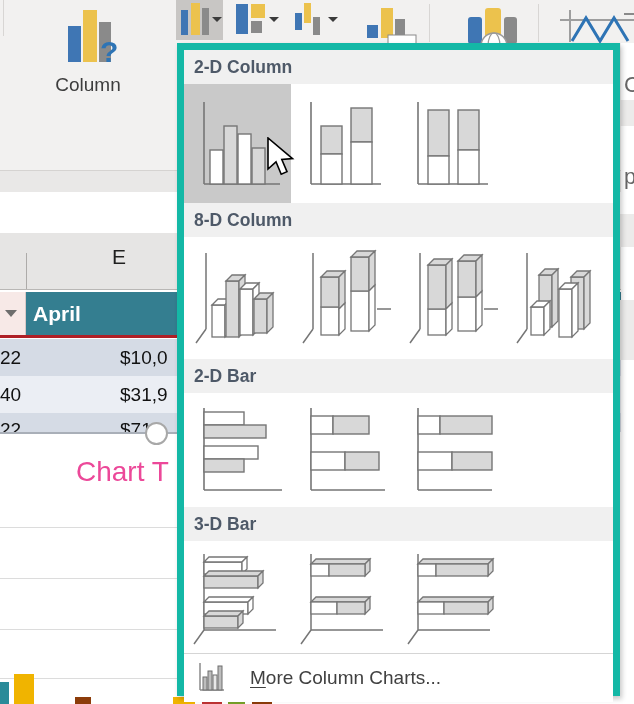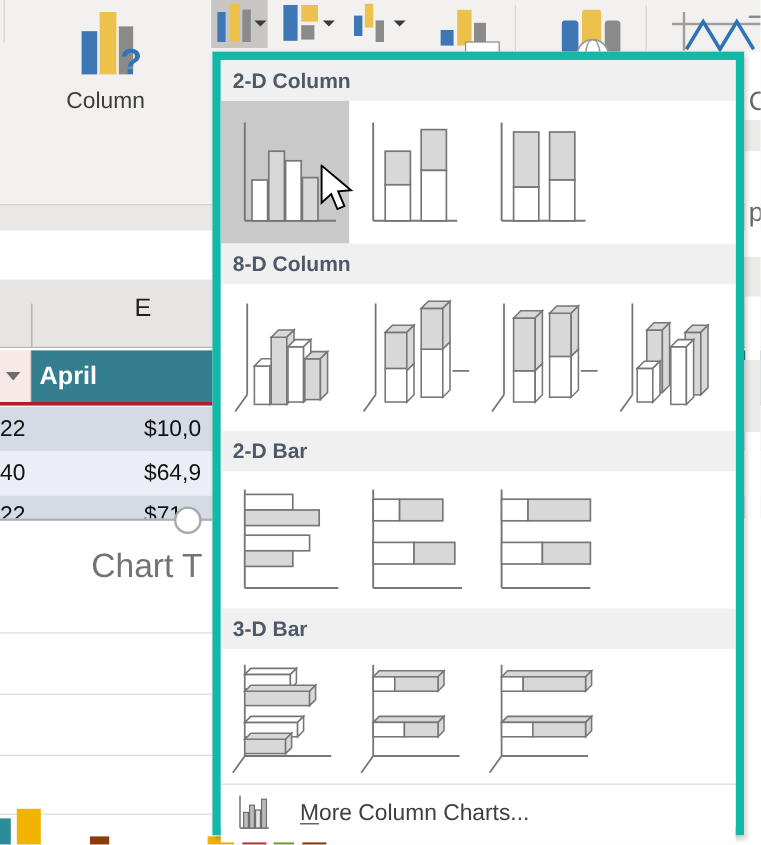--- a/index.html
+++ b/index.html
@@ -28,21 +28,21 @@
   #hdrRow{left:0;top:292px;width:634px;height:44px;}
   #filterCell{left:0;top:0;width:25px;height:44px;background:#F7E9E7;border-right:1px solid #D9C9C7;}
   #filterArr{left:5px;top:18px;width:0;height:0;border-left:6px solid transparent;border-right:6px solid transparent;border-top:7px solid #6d6d6d;}
   #aprilCell{left:26px;top:0;width:608px;height:44px;background:#347E90;color:#fff;font-weight:bold;font-size:21px;line-height:44px;padding-left:7px;box-sizing:border-box;}
   #redline{left:0;top:335px;width:634px;height:3px;background:#AF2026;}
   .trow{left:0;width:634px;height:37px;}
   .dval{left:0;top:8px;width:20px;text-align:right;}
   .eval{left:120px;top:8px;}
 
   
-  #chartTitle{left:76px;top:456px;font-size:28px;color:#737373;}
+  #chartTitle{left:76px;top:456px;font-size:28px;color:#ec4899;}
   .gline{left:0;width:177px;height:1px;background:#DCDCDC;}
   #chartTopLine{left:0;top:432px;width:177px;height:2px;background:#A9AFB8;}
   #selHandle{left:145px;top:422px;width:19px;height:19px;border:2.5px solid #A8A8A8;border-radius:50%;background:#fff;z-index:3;}
   .bar{position:absolute;z-index:1;}
 
   
   .sliverBand{left:620px;width:14px;background:#ECEBEA;z-index:2;}
   .sliverTxt{left:624px;font-size:22px;color:#666;z-index:2;}
 
   
@@ -151,21 +151,21 @@
     <div class="abs" id="aprilCell">April</div>
   </div>
   <div class="abs" id="redline"></div>
 
   <div class="abs trow" style="top:339px;background:#D5DBE5;">
     <div class="abs cellTxt dval">22</div>
     <div class="abs cellTxt eval">$10,0</div>
   </div>
   <div class="abs trow" style="top:376px;background:#EBEEF4;">
     <div class="abs cellTxt dval">40</div>
-    <div class="abs cellTxt eval">$64,9</div>
+    <div class="abs cellTxt eval">$31,9</div>
   </div>
   <div class="abs trow" style="top:413px;height:19px;background:#D5DBE5;overflow:hidden;">
     <div class="abs cellTxt dval" style="top:6px;">22</div>
     <div class="abs cellTxt eval" style="top:6px;">$71,</div>
   </div>
 
   <div class="abs" id="chartTopLine"></div>
   <div class="abs" id="selHandle"></div>
   <div class="abs" id="chartTitle">Chart T</div>
   <div class="abs gline" style="top:527px;"></div>

